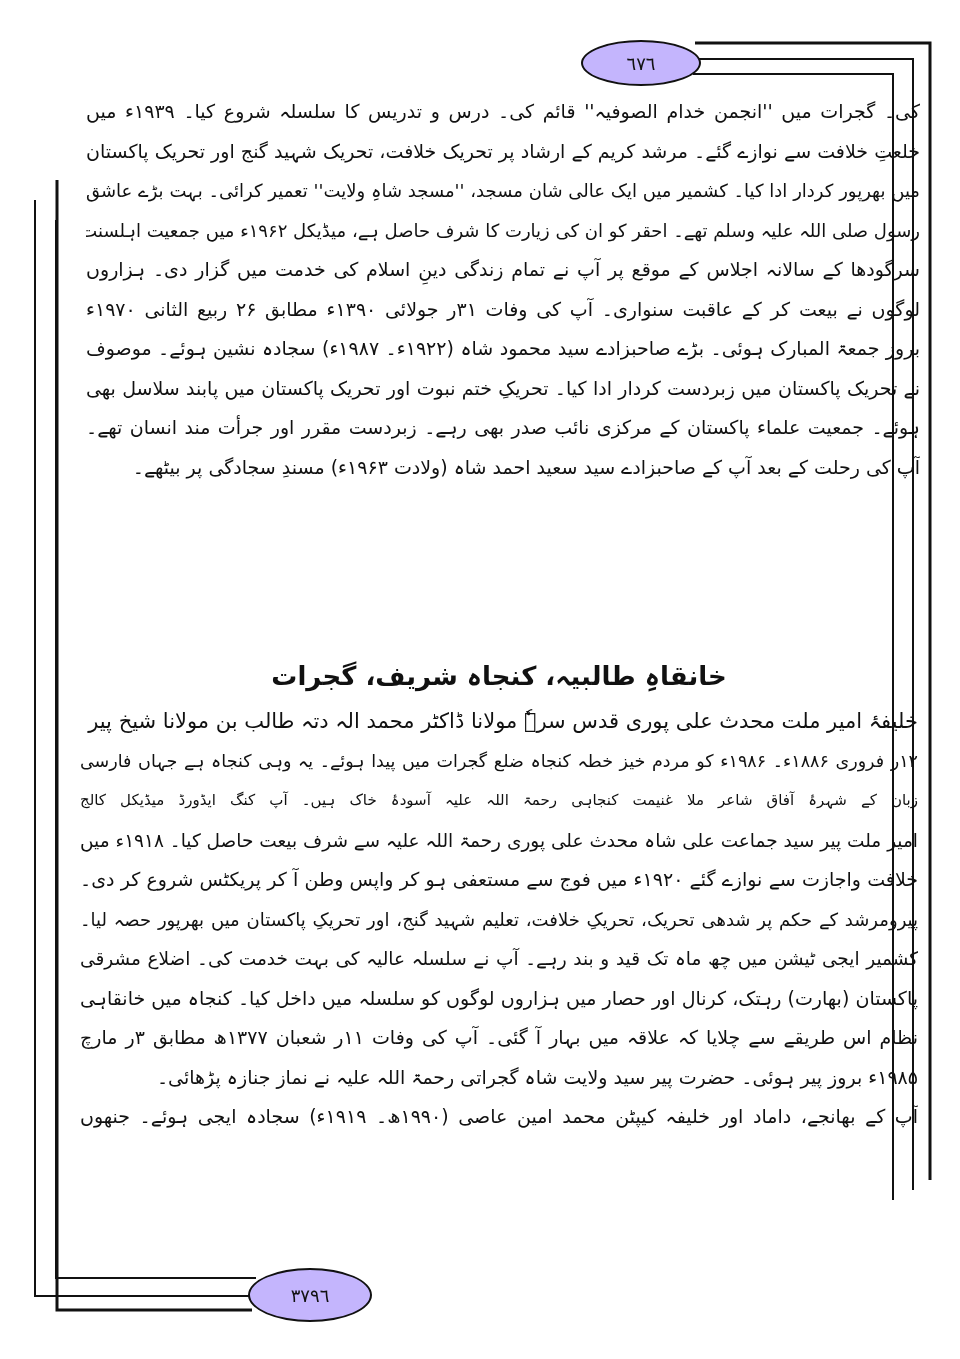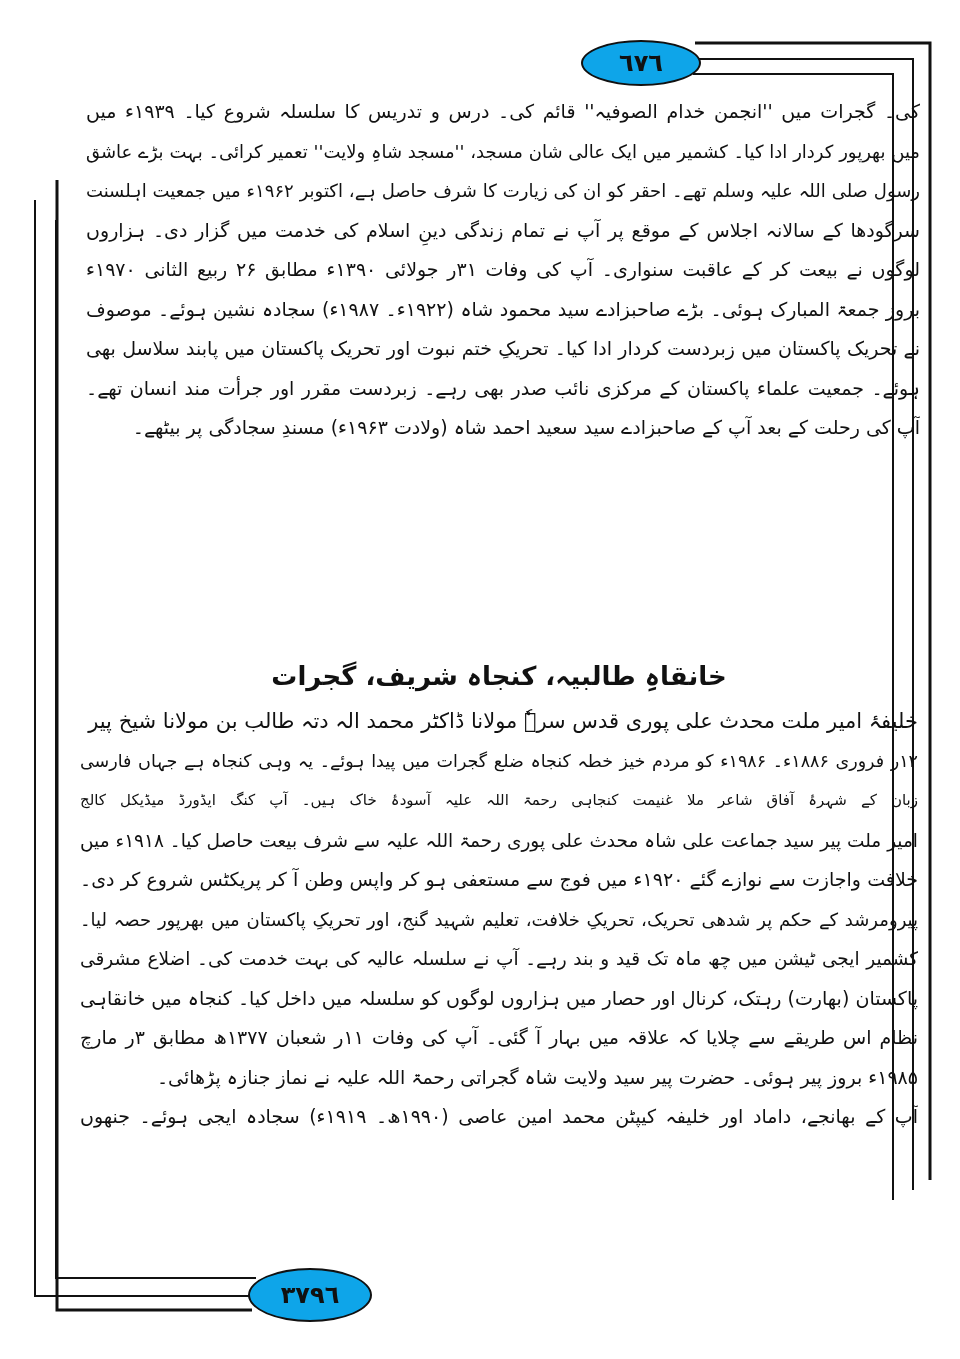--- a/index.html
+++ b/index.html
@@ -1,22 +1,22 @@
 <!DOCTYPE html>
 <html><head>
 <meta charset="utf-8">
 <style>
   html, body { margin: 0; padding: 0; background: #ffffff; }
   body { width: 960px; height: 1359px; position: relative; overflow: hidden;
          font-family: "DejaVu Sans", sans-serif; color: #111; }
   .frame { position: absolute; inset: 0; }
   .frame svg { position: absolute; left: 0; top: 0; }
   .oval { position: absolute; border: 2px solid #111; border-radius: 50%;
-          background: #0ea5e9; display: flex; align-items: center; justify-content: center;
-          font-size: 24px; font-weight: bold; letter-spacing: 2px; }
+          background: #c4b5fd; display: flex; align-items: center; justify-content: center;
+          font-size: 18px; font-weight: normal; letter-spacing: 2px; }
   .oval-top { left: 581px; top: 40px; width: 116px; height: 42px; }
   .oval-bottom { left: 248px; top: 1268px; width: 120px; height: 50px; }
   .page-text { position: absolute; left: 86px; width: 834px; top: 92px;
                direction: rtl; text-align: justify; font-family: "DejaVu Sans", sans-serif; }
   .line { height: 39.5px; line-height: 39.5px; font-size: 19px; white-space: nowrap;
           overflow: hidden; text-align: justify; text-align-last: justify; }
   .line.last { text-align-last: right; }
   .heading { height: 52px; line-height: 52px; font-size: 26px; font-weight: bold;
              text-align: center; padding-right: 0; }
   .section2 { position: absolute; left: 80px; width: 838px; top: 650px; direction: rtl; }
@@ -37,22 +37,23 @@
       <polyline points="56,220 56,1278 256,1278" stroke-width="2"></polyline>
     </g>
   </svg>
 </div>
 
 <div class="oval oval-top">٦٧٦</div>
 <div class="oval oval-bottom">٣٧٩٦</div>
 
 <div class="page-text">
   <div class="line">کی۔ گجرات میں ''انجمن خدام الصوفیہ'' قائم کی۔ درس و تدریس کا سلسلہ شروع کیا۔ ۱۹۳۹ء میں</div>
+  <div class="line">خلعتِ خلافت سے نوازے گئے۔ مرشد کریم کے ارشاد پر تحریک خلافت، تحریک شہید گنج اور تحریک پاکستان</div>
   <div class="line" style="font-size: 18px;">میں بھرپور کردار ادا کیا۔ کشمیر میں ایک عالی شان مسجد، ''مسجد شاہِ ولایت'' تعمیر کرائی۔ بہت بڑے عاشق</div>
-  <div class="line" style="font-size: 18px;">رسول صلی اللہ علیہ وسلم تھے۔ احقر کو ان کی زیارت کا شرف حاصل ہے، اکتوبر ۱۹۶۲ء میں جمعیت اہلسنت</div>
+  <div class="line" style="font-size: 18px;">رسول صلی اللہ علیہ وسلم تھے۔ احقر کو ان کی زیارت کا شرف حاصل ہے، میڈیکل ۱۹۶۲ء میں جمعیت اہلسنت</div>
   <div class="line">سرگودھا کے سالانہ اجلاس کے موقع پر آپ نے تمام زندگی دینِ اسلام کی خدمت میں گزار دی۔ ہزاروں</div>
   <div class="line">لوگوں نے بیعت کر کے عاقبت سنواری۔ آپ کی وفات ۳۱ر جولائی ۱۳۹۰ء مطابق ۲۶ ربیع الثانی ۱۹۷۰ء</div>
   <div class="line">بروز جمعۃ المبارک ہوئی۔ بڑے صاحبزادے سید محمود شاہ (۱۹۲۲ء۔ ۱۹۸۷ء) سجادہ نشین ہوئے۔ موصوف</div>
   <div class="line">نے تحریک پاکستان میں زبردست کردار ادا کیا۔ تحریکِ ختم نبوت اور تحریک پاکستان میں پابند سلاسل بھی</div>
   <div class="line">ہوئے۔ جمعیت علماء پاکستان کے مرکزی نائب صدر بھی رہے۔ زبردست مقرر اور جرأت مند انسان تھے۔</div>
   <div class="line last">آپ کی رحلت کے بعد آپ کے صاحبزادے سید سعید احمد شاہ (ولادت ۱۹۶۳ء) مسندِ سجادگی پر بیٹھے۔</div>
 </div>
 
 <div class="section2">
   <div class="heading">خانقاہِ طالبیہ، کنجاہ شریف، گجرات</div>

